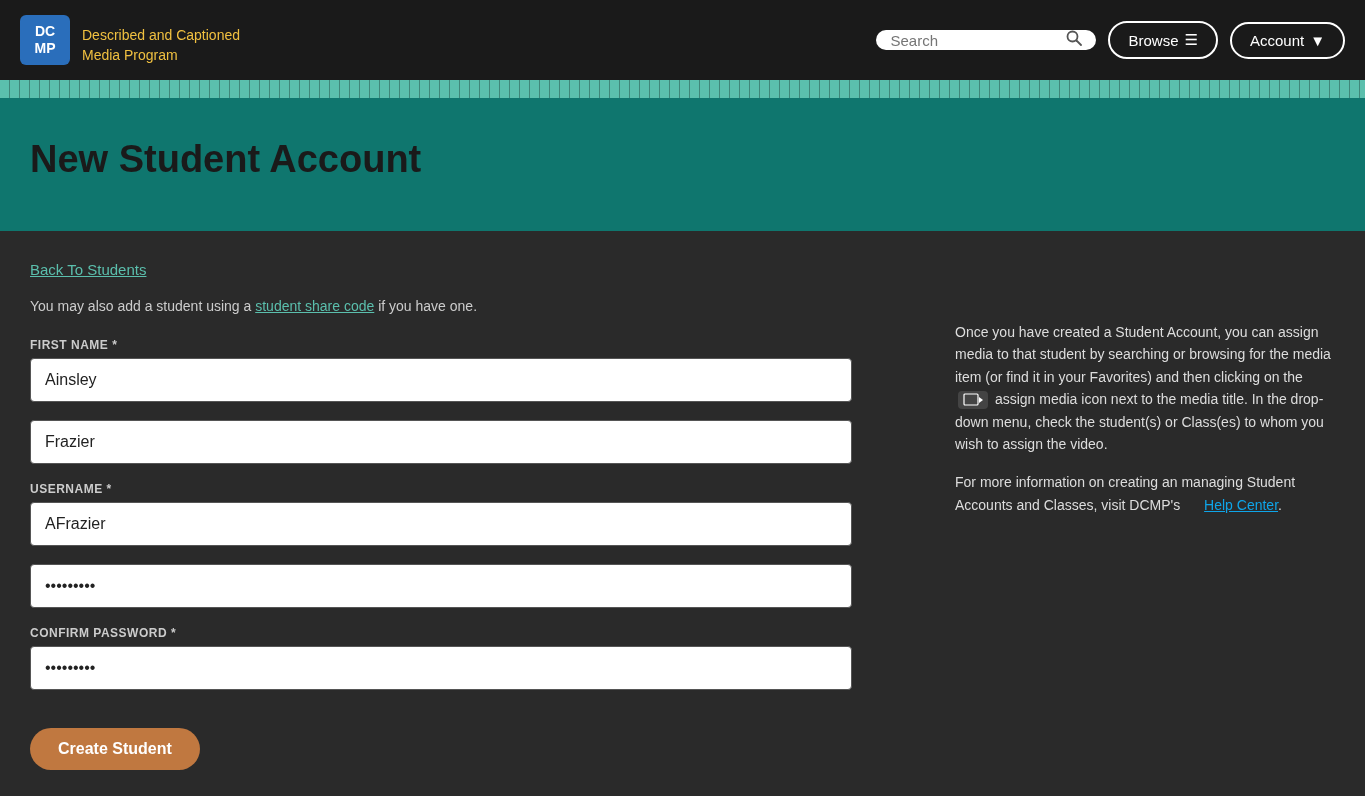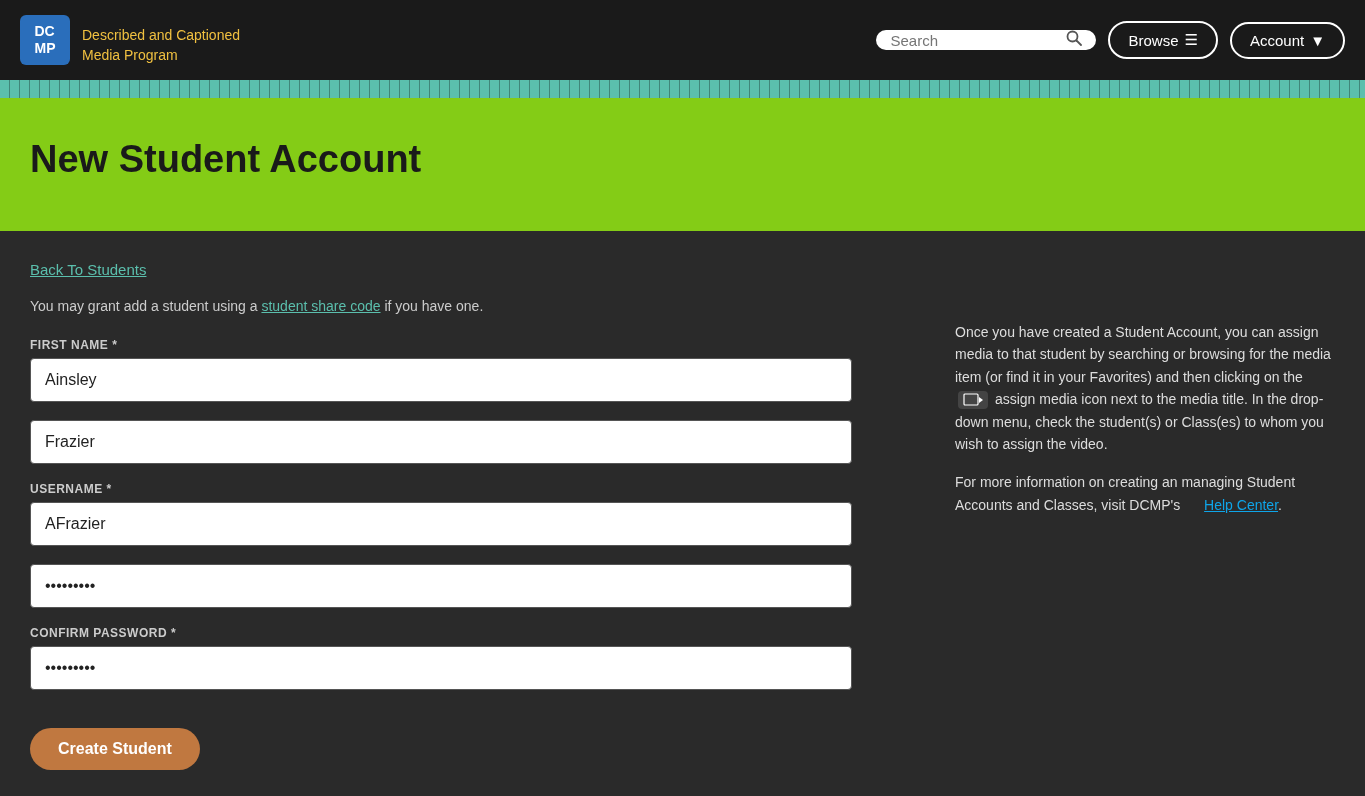--- a/index.html
+++ b/index.html
@@ -25,21 +25,21 @@
       height: 50px;
       background: #2a6ebb;
       border-radius: 6px;
       display: flex;
       align-items: center;
       justify-content: center;
       font-weight: bold;
       font-size: 14px;
       color: #fff;
       line-height: 1.2;
-      text-align: left;
+      text-align: center;
     }
     .logo-text {
       color: #fff;
       font-size: 14px;
       line-height: 1.4;
       margin-top: 12px;
     }
     .logo-text span { color: #f0c040; }
     .header-nav {
       display: flex;
@@ -91,21 +91,21 @@
         90deg,
         transparent,
         transparent 9px,
         rgba(0,0,0,0.3) 9px,
         rgba(0,0,0,0.3) 10px
       );
     }
 
     
     .hero-banner {
-      background: #84cc16;
+      background: #0f766e;
       padding: 40px 30px 50px 30px;
     }
     .hero-banner h1 {
       font-size: 38px;
       font-weight: bold;
       color: #1a1a1a;
     }
 
     
     .main-content {
@@ -237,21 +237,21 @@
   <h1>New Student Account</h1>
 </div>
 
 <div class="main-content">
 
   <div class="form-section">
 
     <a class="back-link">Back To Students</a>
 
     <p class="share-code-text">
-      <span>You may grant add a student using a </span><a>student share code</a><span> if you have one.</span>
+      <span>You may also add a student using a </span><a>student share code</a><span> if you have one.</span>
     </p>
 
     
     <div class="field-group">
       <label class="field-label">FIRST NAME *</label>
       <input class="field-input" type="text" value="Ainsley" style="">
     </div>
 
     
     <div class="field-group">

